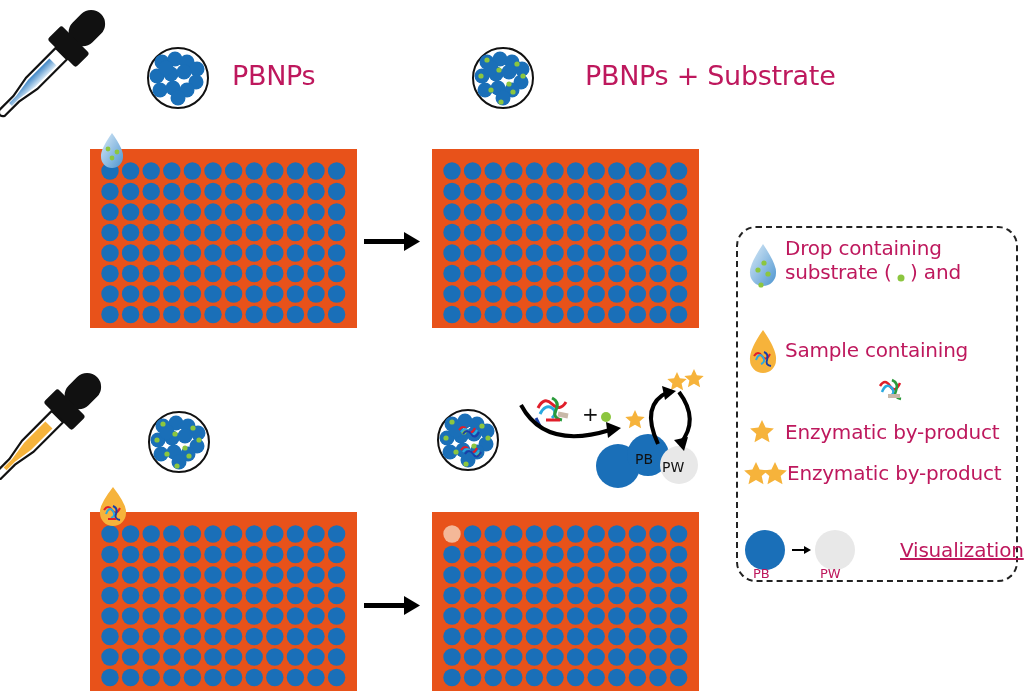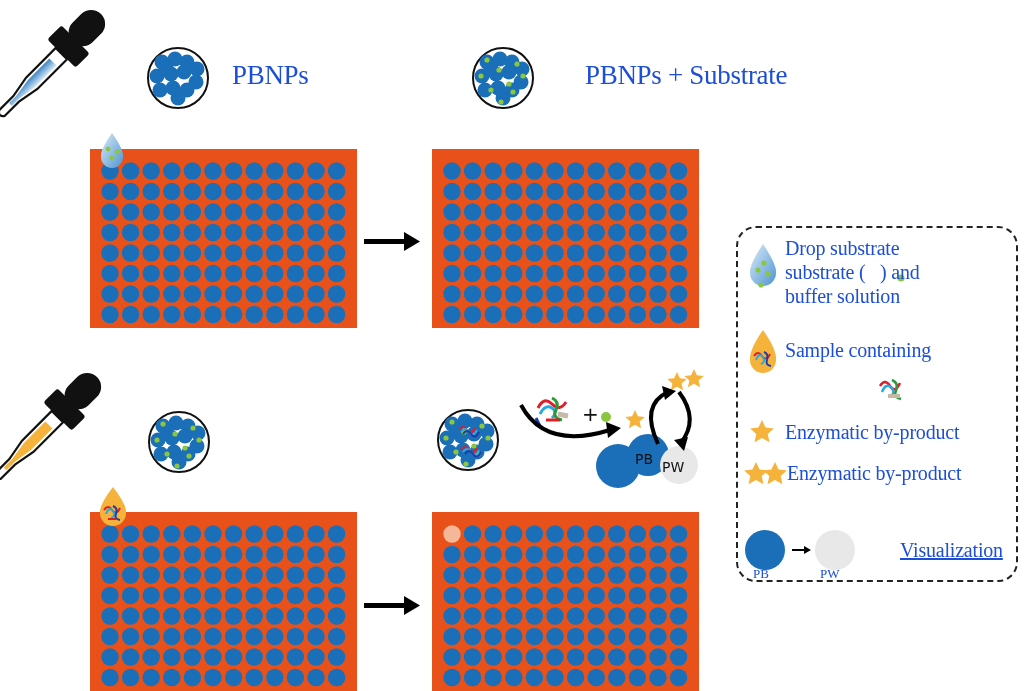--- a/index.html
+++ b/index.html
@@ -1,19 +1,19 @@
 <!DOCTYPE html>
 <html><head>
 <meta charset="utf-8">
 <style>
   html, body { margin: 0; padding: 0; background: #ffffff; }
   body { width: 1024px; height: 691px; position: relative; overflow: hidden;
          font-family: "DejaVu Sans", "Liberation Sans", sans-serif; color: #1a1a1a; }
   #canvas { position: absolute; left: 0; top: 0; }
-  .lbl { position: absolute; white-space: nowrap; color: #1d4ed8; font-family: Liberation Serif, serif; }
+  .lbl { position: absolute; white-space: nowrap; color: #be185d; }
   .title { font-size: 27px; letter-spacing: -0.3px; }
   .legend-text { font-size: 20px; line-height: 24px; letter-spacing: -0.2px; }
   .small { font-size: 13px; }
   .legend-box { position: absolute; left: 736px; top: 226px; width: 282px; height: 356px;
                 border: 2px dashed #222; border-radius: 20px; box-sizing: border-box; }
   .underline { text-decoration: underline; margin-left: 24px; }
 </style>
 </head>
 <body>
 
@@ -632,23 +632,22 @@
   </g>
   <circle cx="835" cy="550" r="20" fill="#e8e8e8"></circle>
 </svg>
 
 <div class="lbl title" style="left:232px; top:60px;">PBNPs</div>
 <div class="lbl title" style="left:561px; top:60px;margin-left:24px;">PBNPs + Substrate</div>
 
 <div class="legend-box"></div>
 
 <div class="lbl legend-text" style="left:785px; top:236px;">
-  <div>Drop substrate</div>
+  <div>Drop containing</div>
   <div>substrate (&nbsp;&nbsp;&nbsp;) and</div>
-  <div>buffer solution</div>
 </div>
 <div class="lbl legend-text" style="left:785px; top:338px;">
   <div>Sample containing</div>
 </div>
 <div class="lbl legend-text" style="left:785px; top:420px;">
   <div>Enzymatic by-product</div>
 </div>
 <div class="lbl legend-text" style="left:787px; top:461px;">
   <div>Enzymatic by-product</div>
 </div>

